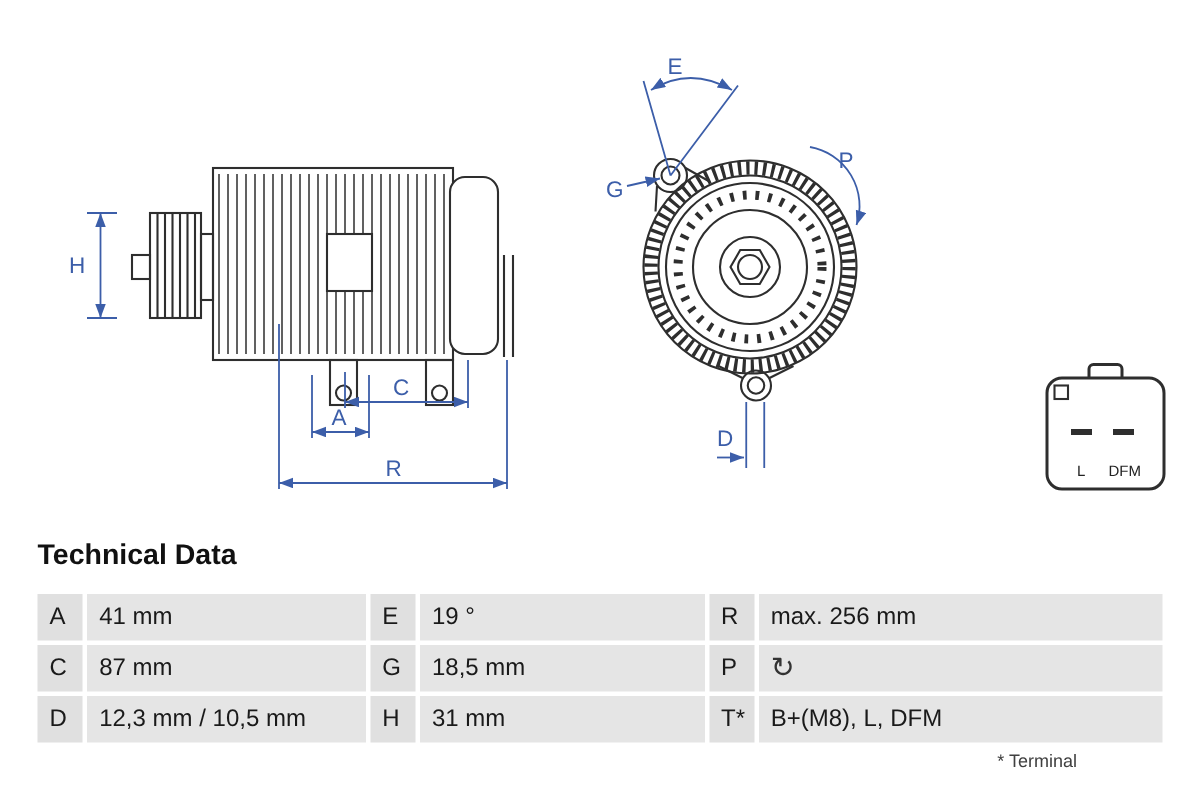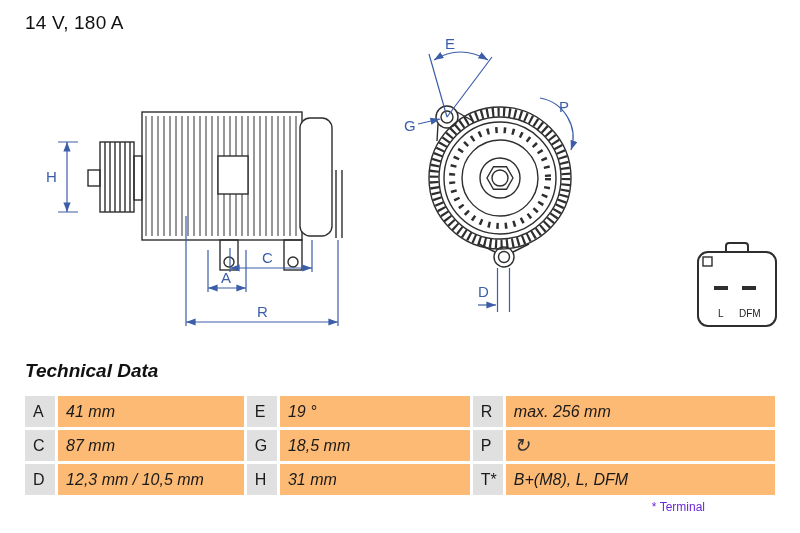--- a/index.html
+++ b/index.html
@@ -9,42 +9,41 @@
   }
   .rating {
     position:absolute; top:12px; left:25px;
     font-size:19px; color:#111; letter-spacing:0.2px;
   }
   svg.drawing { position:absolute; top:0; left:0; }
   .dim-label { font-size:15px; fill:#3c5ea9; font-family:"Liberation Sans", sans-serif; }
   .pin-label { font-size:10px; fill:#222; font-family:"Liberation Sans", sans-serif; }
   .tech-title {
     position:absolute; top:360px; left:25px; margin:0;
-    font-size:19px; font-weight:bold; color:#111;font-style:italic;
+    font-size:19px; font-weight:bold; color:#111;
   }
   table.tech-table {
     position:absolute; top:393px; left:22px; width:756px;
     border-collapse:separate; border-spacing:3px; table-layout:fixed;
     font-size:16px; color:#1a1a1a; background:#ffffff;
   }
   table.tech-table td { height:27px; padding:2px 8px; vertical-align:middle; }
   td.lbl { background:#e0e0e0; }
-  td.val { background:#fdba74;font-style:italic; }
+  td.val { background:#e5e5e5; }
   .rot-icon { font-size:19px; color:#333; line-height:1; }
   .footnote {
-    position:absolute; top:500px; right:95px;
-    font-size:12px; color:#6d28d9;
+    position:absolute; top:500px; right:82px;
+    font-size:12px; color:#404040;
   }
 </style>
 </head>
 <body>
 
 <div class="page">
 
-  <div class="rating">14 V, 180 A</div>
 
   <svg class="drawing" width="800" height="358" viewBox="0 0 800 358">
     <defs>
       <marker id="arr" markerWidth="9" markerHeight="7" refX="8" refY="3" orient="auto-start-reverse">
         <path d="M0 0 L8 3 L0 6 Z" fill="#3c5ea9"></path>
       </marker>
     </defs>
 
     <g stroke="#2e2e2e" fill="none" stroke-width="1.4">
 

